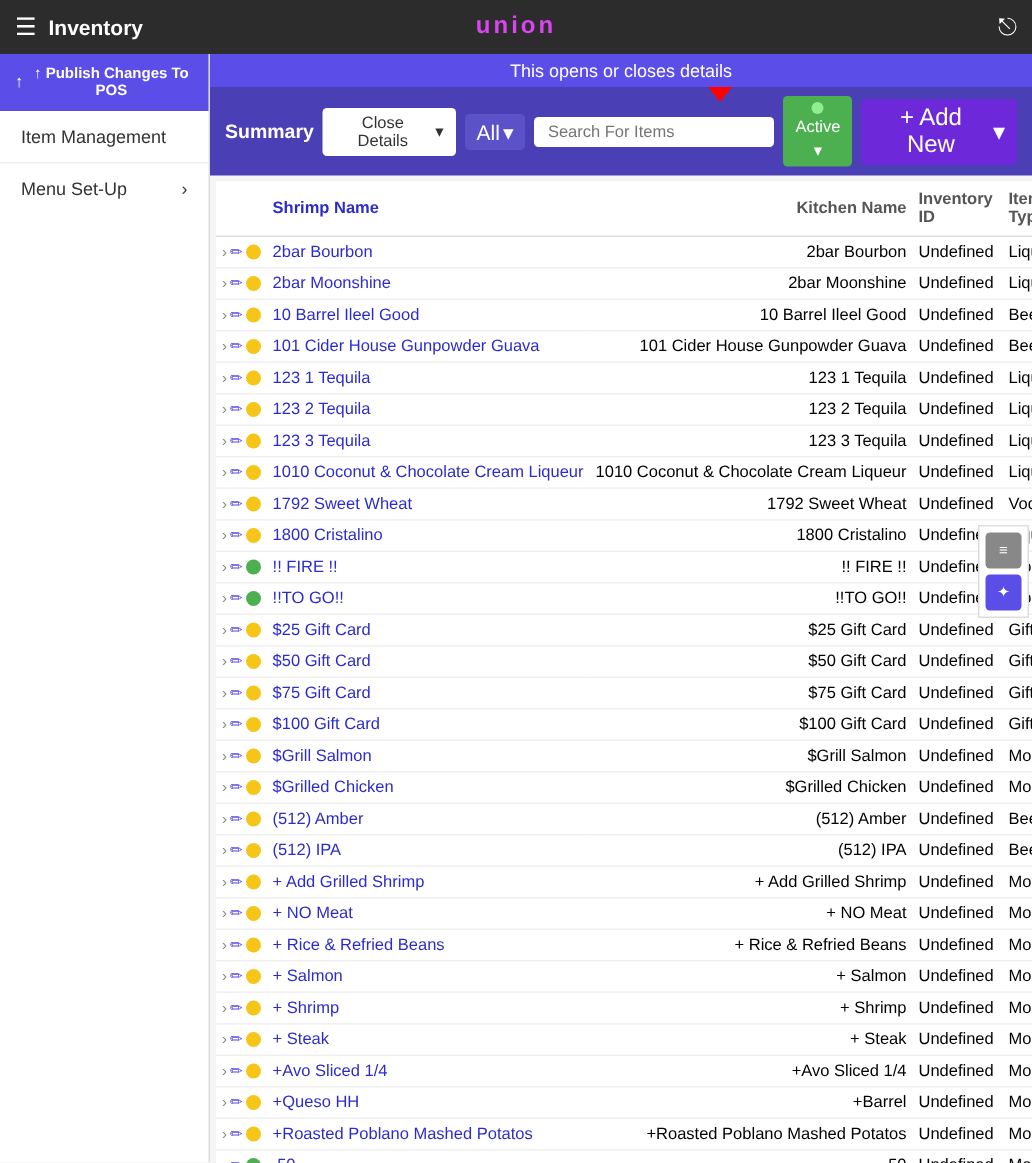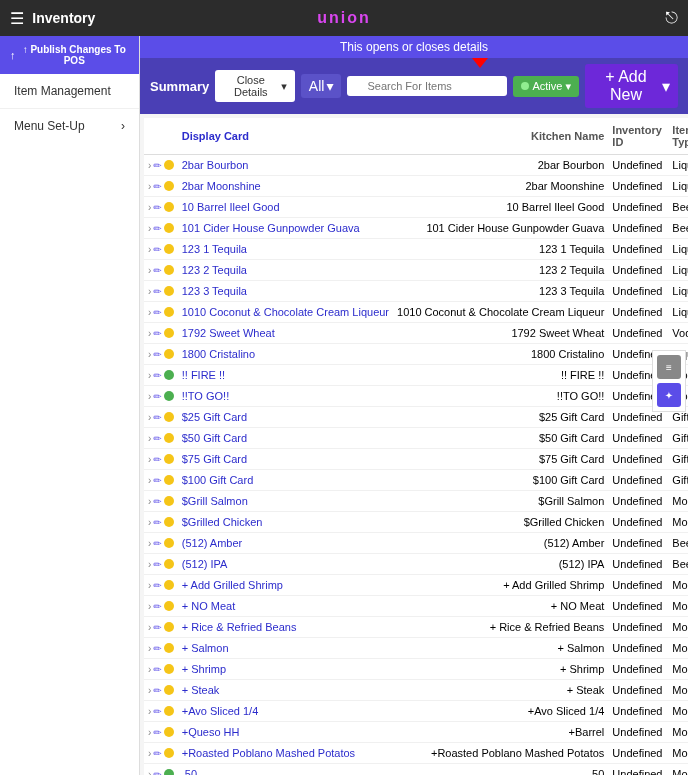--- a/index.html
+++ b/index.html
@@ -116,36 +116,37 @@
       padding: 4px 8px;
       font-size: 14px;
       cursor: pointer;
       display: flex;
       align-items: center;
       gap: 2px;
     }
     .search-input {
       border: none;
       border-radius: 3px;
-      padding: 4px 20px;
+      padding: 4px 9px;
       font-size: 11px;
       width: 160px;
       background: #fff;
     }
     .active-btn {
       background: #4caf50;
       color: #fff;
       border: none;
       border-radius: 3px;
       padding: 4px 8px;
       font-size: 11px;
       cursor: pointer;
       display: flex;
       align-items: center;
       gap: 3px;
+      flex-direction: column;
     }
     .active-dot { width: 8px; height: 8px; background: #90ee90; border-radius: 50%; display: inline-block; }
     .add-new-btn {
       background: #6d28d9;
       color: #fff;
       border: none;
       border-radius: 3px;
       padding: 4px 8px;
       font-size: 16px;
       cursor: pointer;
@@ -266,21 +267,21 @@
         <span>+ Add New</span>
         <span>▾</span>
       </button>
     </div>
 
     <div class="table-container">
       <table>
         <thead>
           <tr>
             <th style="width:36px;"></th>
-            <th class="col-display">Display Card</th>
+            <th class="col-display">Shrimp Name</th>
             <th class="col-kitchen">Kitchen Name</th>
             <th class="col-invid">Inventory<br>ID</th>
             <th class="col-type">Item<br>Type</th>
 
           </tr>
         </thead>
         <tbody id="table-body">
         <tr>
     <td>
       <div class="row-icons">

